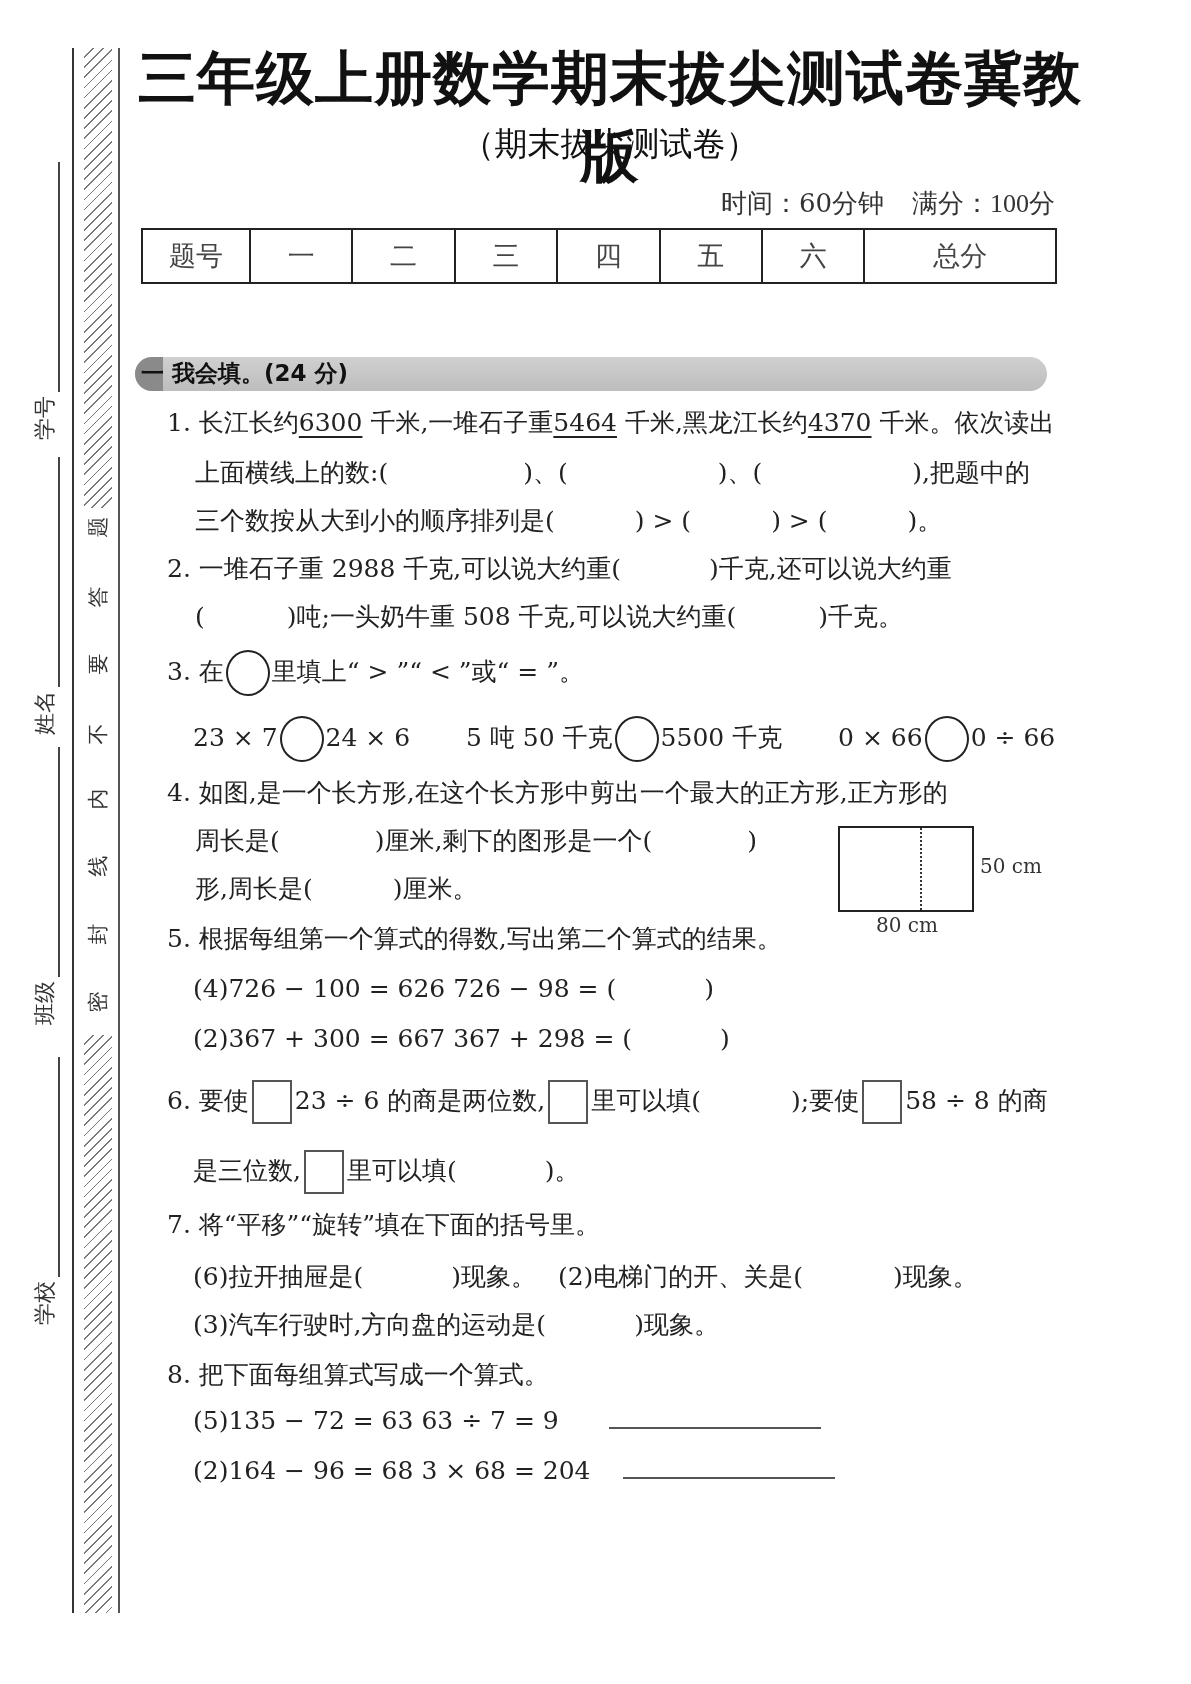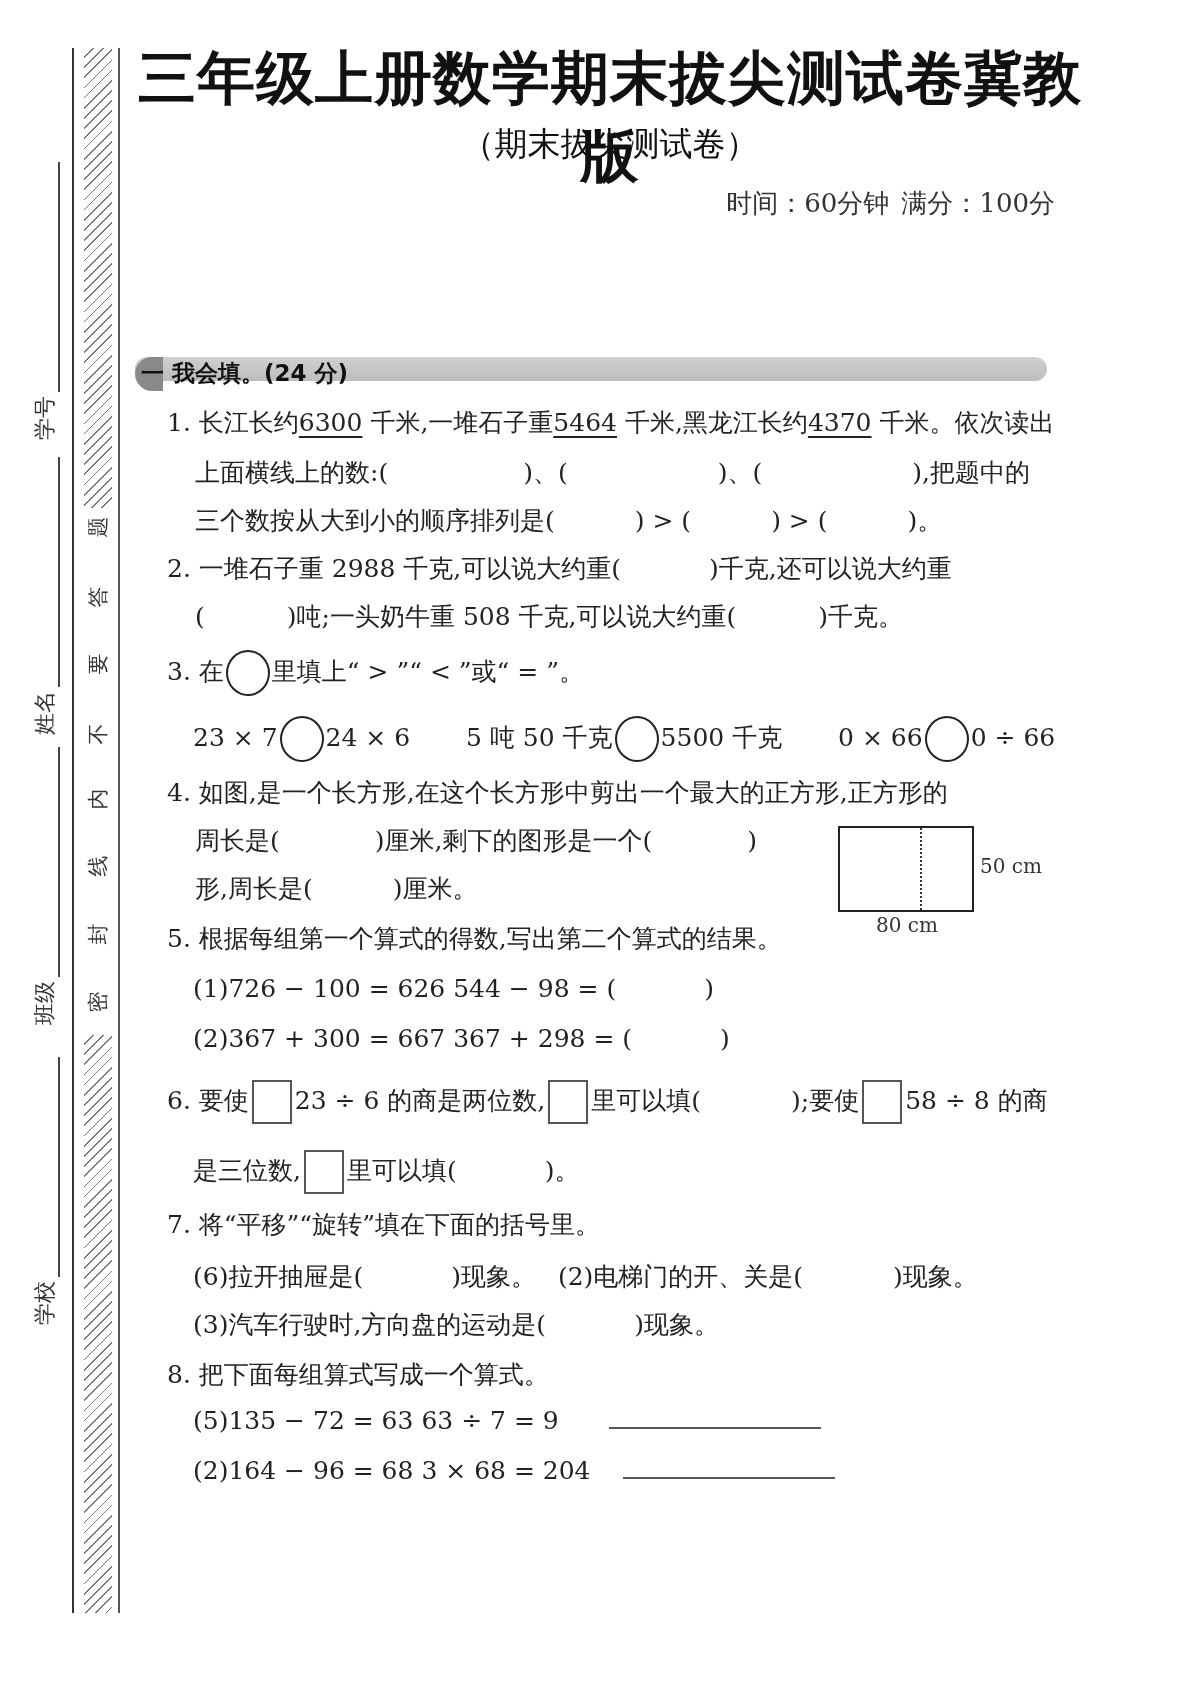--- a/index.html
+++ b/index.html
@@ -20,30 +20,30 @@
            font-family:"DejaVu Sans","Liberation Sans",sans-serif; display:flex; align-items:flex-end; }
   .field .blank { display:inline-block; border-bottom:2px solid #444; height:22px; margin-left:4px; }
 
   
   .title { position:absolute; left:130px; top:40px; width:960px; text-align:center;
            font-family:"DejaVu Sans","Liberation Sans",sans-serif; font-weight:bold;
            font-size:58px; letter-spacing:1px; color:#111; }
   .subtitle { position:absolute; left:130px; top:122px; width:960px; text-align:center;
               font-family:"DejaVu Sans","Liberation Sans",sans-serif; font-size:33px; color:#111; }
   .meta { position:absolute; right:136px; top:186px; font-size:26px; color:#333; }
-  .meta span + span { margin-left:12px; }
+  .meta span + span { margin-left:28px;font-family:Liberation Serif, serif; }
 
   
   table.score { position:absolute; left:141px; top:228px; width:916px; border-collapse:collapse; }
   table.score td { border:2px solid #222; height:50px; text-align:center; font-size:27px;
                    color:#444; font-family:"DejaVu Serif","Liberation Serif",serif; }
   table.score td:first-child { width:104px; }
 
   
-  .section { position:absolute; left:135px; top:357px; width:912px; height:24px;
+  .section { position:absolute; left:135px; top:357px; width:912px; height:34px;
              background:linear-gradient(#d0d0d0,#bdbdbd); border-radius:17px; }
   .section .cap { position:absolute; left:0; top:0; width:28px; height:34px;
                   background:#8a8a8a; border-radius:17px 0 0 17px; }
   .section .label { position:absolute; left:6px; top:1px; font-size:23px; font-weight:bold;
                     font-family:"DejaVu Sans","Liberation Sans",sans-serif; color:#111; }
 
   
   .line { position:absolute; font-size:25px; white-space:nowrap; color:#222;
           font-family:"DejaVu Serif","Liberation Serif",serif; }
   .u { text-decoration:underline; text-underline-offset:5px; }
@@ -98,20 +98,30 @@
 </div>
 
 <div class="title">三年级上册数学期末拔尖测试卷冀教版</div>
 <div class="subtitle">（期末拔尖测试卷）</div>
 <div class="meta">
   <span>时间：60分钟</span><span>满分：100分</span>
 </div>
 
 <table class="score">
   <tbody>
+      <tr>
+    <td>题号</td>
+    <td>一</td>
+    <td>二</td>
+    <td>三</td>
+    <td>四</td>
+    <td>五</td>
+    <td>六</td>
+    <td>总分</td>
+  </tr>
 </tbody>
   </table>
 
 <div class="section">
   <div class="cap"></div>
   <div class="label">一 我会填。(24 分)</div>
 </div>
 
 <div class="line" style="left:167px;top:406px">
   <span>1. 长江长约</span><span class="u">6300</span><span> 千米,一堆石子重</span><span class="u">5464</span><span> 千米,黑龙江长约</span><span class="u">4370</span><span> 千米。依次读出</span>
@@ -149,21 +159,21 @@
   <span>形,周长是(</span><span class="gap" style="width:80px"></span><span>)厘米。</span>
 </div>
 <div class="rect">
   <div class="dash"></div>
 </div>
 <div class="dim" style="left:980px;top:854px">50 cm</div>
 <div class="dim" style="left:876px;top:913px">80 cm</div>
 
 <div class="line" style="left:167px;top:922px">5. 根据每组第一个算式的得数,写出第二个算式的结果。</div>
 <div class="line" style="left:193px;top:974px">
-  <span>(1)726 − 100 = 626    544 − 98 = (</span><span class="gap" style="width:88px"></span><span>)</span>
+  <span>(4)726 − 100 = 626    726 − 98 = (</span><span class="gap" style="width:88px"></span><span>)</span>
 </div>
 <div class="line" style="left:193px;top:1024px">
   <span>(2)367 + 300 = 667    367 + 298 = (</span><span class="gap" style="width:88px"></span><span>)</span>
 </div>
 
 <div class="line" style="left:167px;top:1080px">
   <span>6. 要使</span><span class="box"></span><span>23 ÷ 6 的商是两位数,</span><span class="box"></span><span>里可以填(</span><span class="gap" style="width:90px"></span><span>);要使</span><span class="box"></span><span>58 ÷ 8 的商</span>
 </div>
 <div class="line" style="left:193px;top:1150px">
   <span>是三位数,</span><span class="box"></span><span>里可以填(</span><span class="gap" style="width:88px"></span><span>)。</span>

